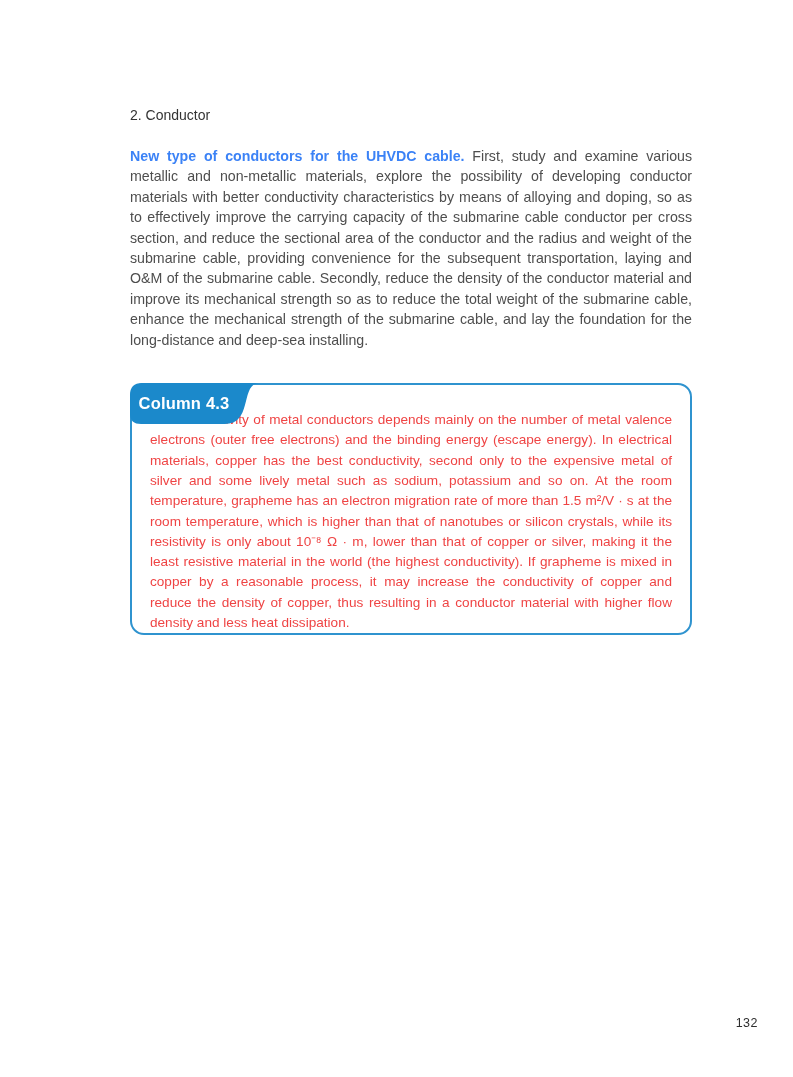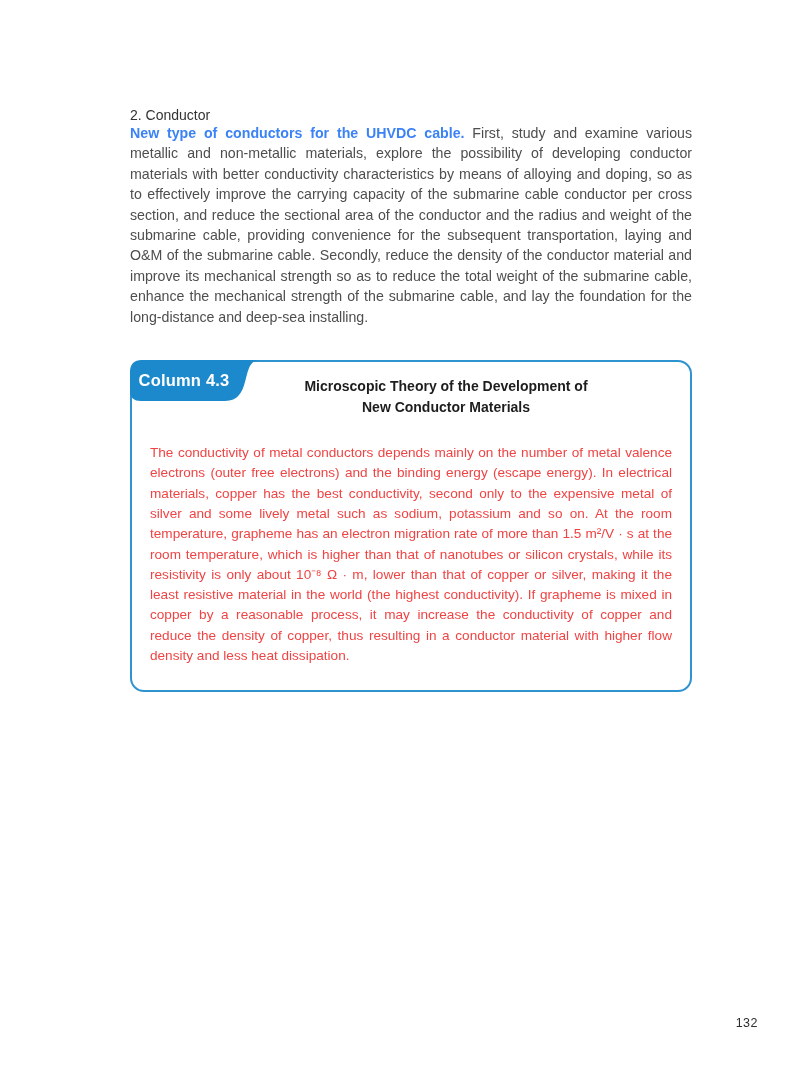--- a/index.html
+++ b/index.html
@@ -19,38 +19,38 @@
   .content{
     position:absolute;
     left:130px;
     top:107px;
     width:562px;
   }
   .section-heading{
     font-size:14px;
     font-weight:400;
     color:#333333;
+    margin-bottom:23px;
   }
   .body-paragraph{
     font-size:14.2px;
     line-height:20.4px;
     text-align:justify;
     color:#4e4e4e;
   }
   .body-paragraph .lead{
     font-weight:bold;
     color:#3b82f6;
   }
   .column-box{
     position:relative;
     margin-top:33px;
     border:2px solid var(--accent-border);
     border-radius:14px;
     background:#ffffff;
-    padding-bottom:24px;
   }
   .column-badge{
     position:absolute;
     top:-2px;
     left:-2px;
     width:130px;
     height:41px;
   }
   .column-badge svg{
     position:absolute;
@@ -110,24 +110,20 @@
 
     <div class="column-box">
 
       <div class="column-badge">
         <svg viewBox="0 0 130 41">
           <path class="badge-shape" d="M0,31 L0,12 Q0,0 12,0 L129,0 C110,1 123,41 95,41 L11,41 Q0,41 0,31 Z"></path>
         </svg>
         <span class="badge-label">Column 4.3</span>
       </div>
 
-      <div class="box-title">
-        <div>Microscopic Theory of the Development of</div>
-        <div>New Conductor Materials</div>
-      </div>
 
       <p class="box-body">The conductivity of metal conductors depends mainly on the number of metal valence electrons (outer free electrons) and the binding energy (escape energy). In electrical materials, copper has the best conductivity, second only to the expensive metal of silver and some lively metal such as sodium, potassium and so on. At the room temperature, grapheme has an electron migration rate of more than 1.5 m²/V · s at the room temperature, which is higher than that of nanotubes or silicon crystals, while its resistivity is only about 10⁻⁸ Ω · m, lower than that of copper or silver, making it the least resistive material in the world (the highest conductivity). If grapheme is mixed in copper by a reasonable process, it may increase the conductivity of copper and reduce the density of copper, thus resulting in a conductor material with higher flow density and less heat dissipation.</p>
     </div>
 
   </div>
 
   <div class="page-number">132</div>
 </div>
 
 </body></html>

